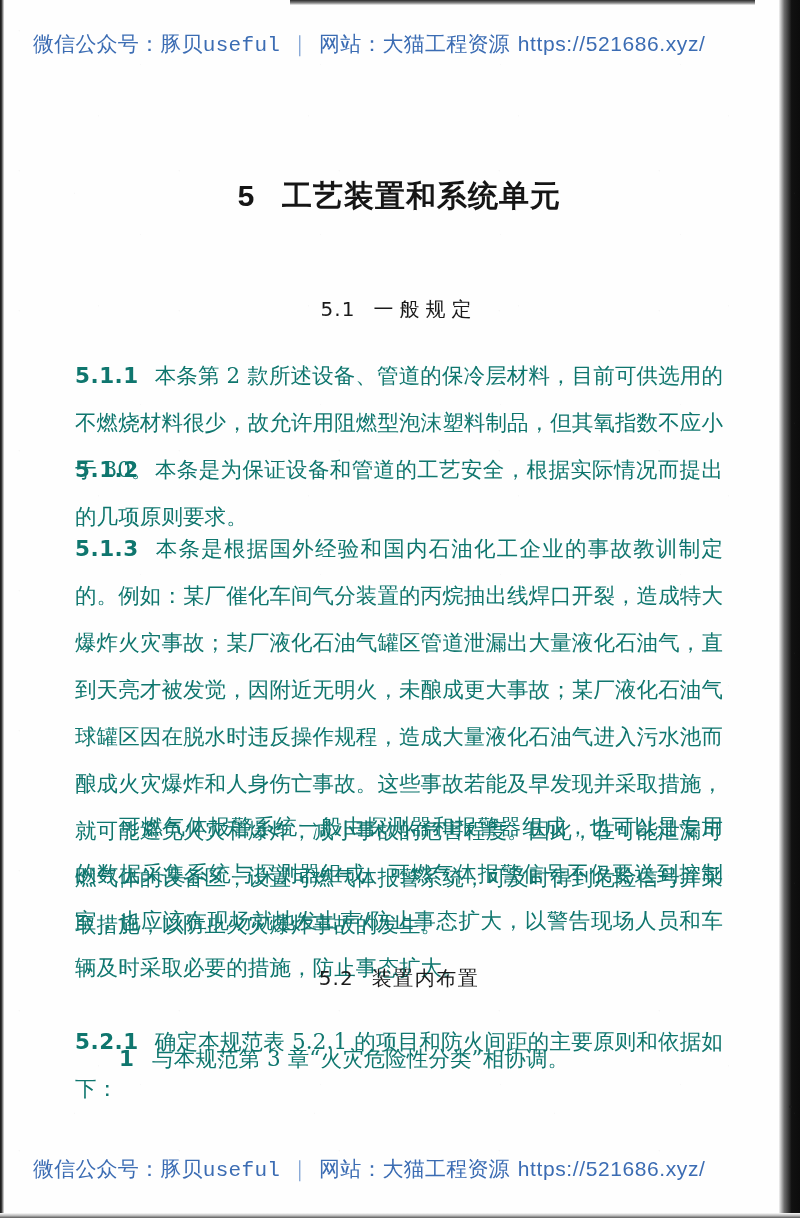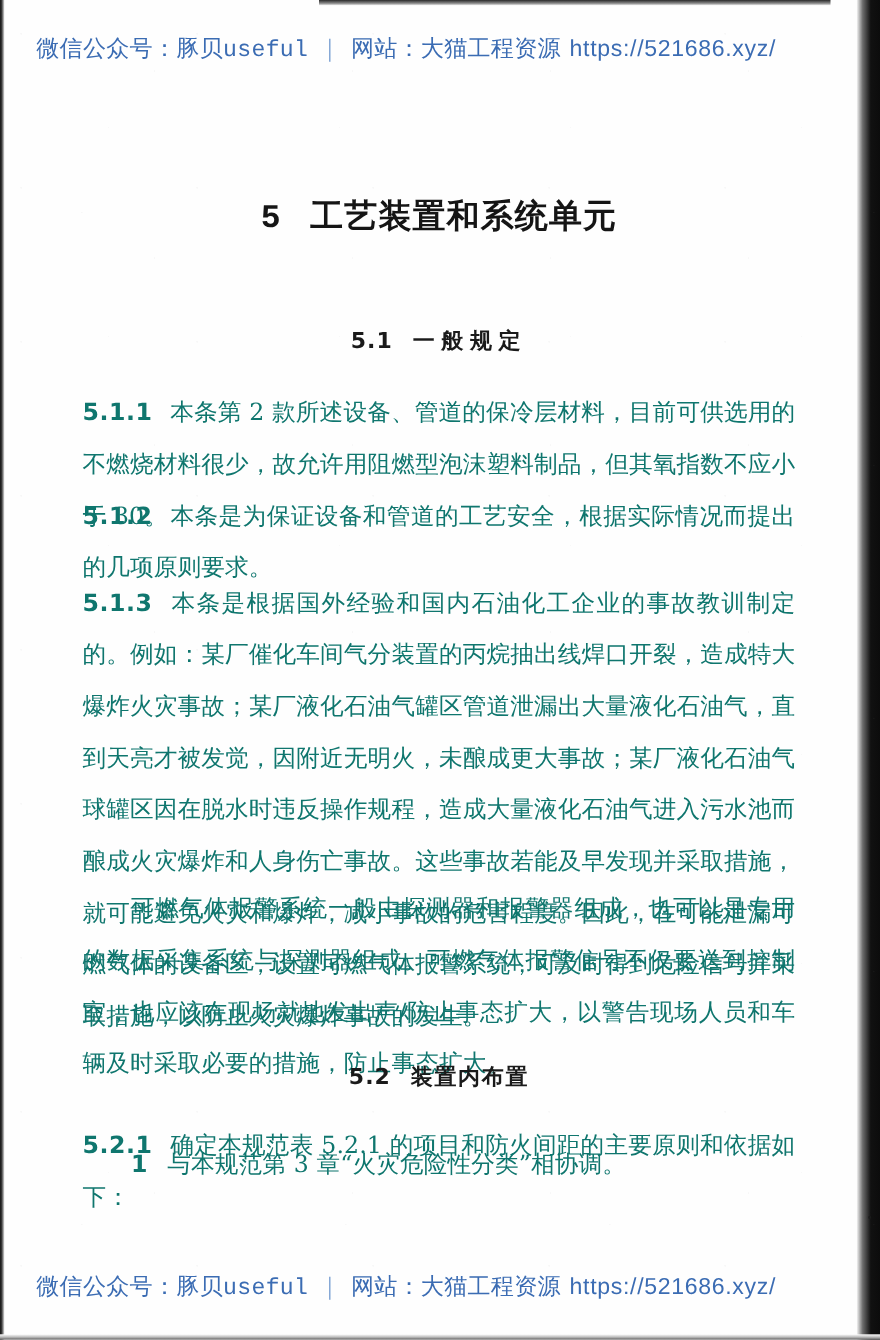--- a/index.html
+++ b/index.html
@@ -99,21 +99,21 @@
     font-family: Liberation Mono, monospace;
   }
   .chapter-num { margin-right: 26px; }
 
   .section-title {
     position: absolute;
     left: 0;
     width: 648px;
     text-align: center;
     font-size: 20px;
-    font-weight: bold;
+    font-weight: normal;
     color: #1a1a1a;
     font-family: "DejaVu Sans", "Liberation Sans", sans-serif;
   }
   .section-title .sec-num { margin-right: 18px; letter-spacing: 1px; }
   .sec-5-1 { top: 279px; }
   .sec-5-1 .sec-name { letter-spacing: 6px; }
   .sec-5-2 { top: 948px; }
   .sec-5-2 .sec-name { letter-spacing: 1.5px; }
 
   .para {

